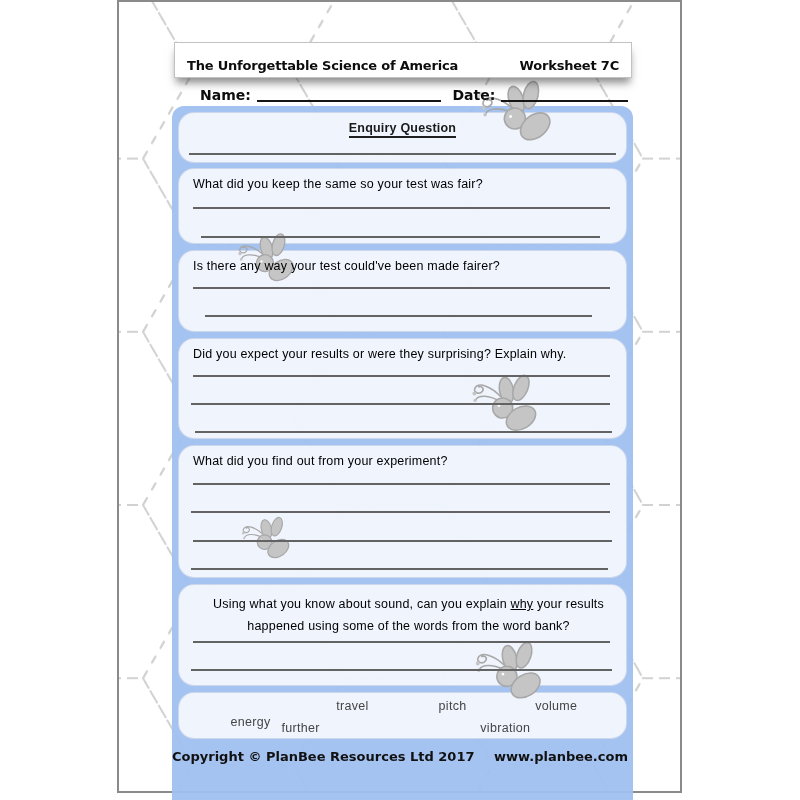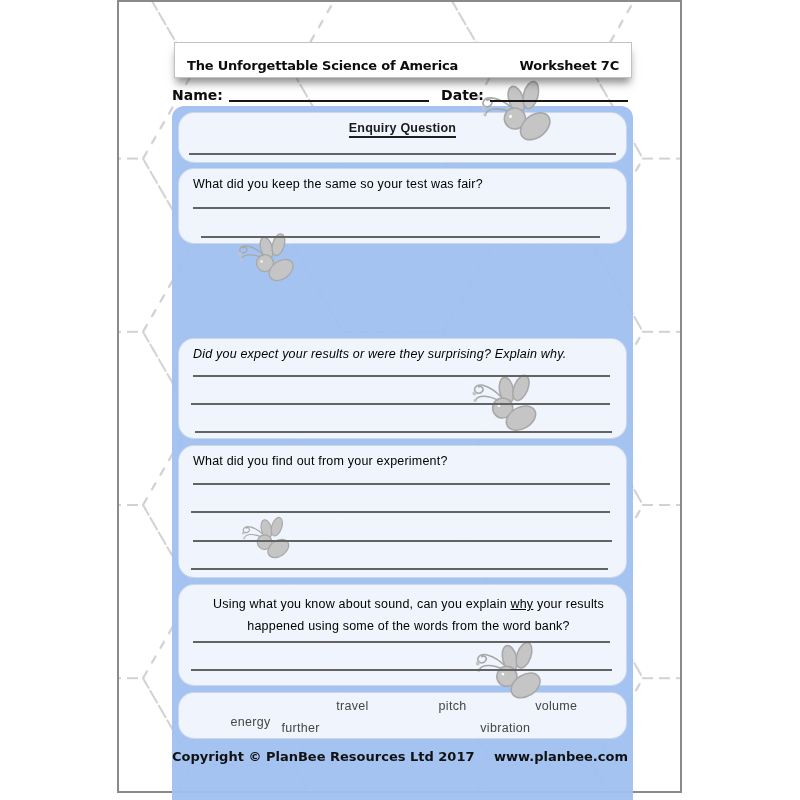--- a/index.html
+++ b/index.html
@@ -10,21 +10,21 @@
   .hex-pattern{position:absolute;left:0;top:0;width:100%;height:100%;pointer-events:none;}
 
   
   .header-box{position:absolute;left:55px;top:40px;width:458px;height:36px;box-sizing:border-box;
       background:#ffffff;border:1px solid #c2c2c2;display:flex;align-items:center;justify-content:space-between;
       padding:0 12px;z-index:4;box-shadow:0 7px 8px -2px rgba(50,50,50,0.55);}
   .header-title,.header-worksheet{font-weight:bold;font-size:13px;color:#0d0d0d;letter-spacing:-0.2px;
       font-family:"DejaVu Sans", sans-serif;margin-top:10px;}
 
   .field-row{position:absolute;left:53px;right:52px;top:82px;height:18px;display:flex;align-items:flex-end;z-index:4;}
-  .field-label{font-weight:bold;font-size:14px;color:#0d0d0d;font-family:"DejaVu Sans", sans-serif;line-height:1;}
+  .field-label{font-weight:bold;font-size:14px;color:#0d0d0d;font-family:"DejaVu Sans", sans-serif;line-height:1;margin-left:28px;}
   .fill-line{border-bottom:2px solid #151515;height:1px;}
   .fill-name{flex:1.45;margin-left:6px;}
   .fill-date{flex:1;margin-left:6px;}
   .date-label{margin-left:12px;}
 
   
   .blue-container{position:absolute;left:53px;top:104px;width:461px;height:793px;
       background:rgba(160,192,240,0.95);border-radius:12px;}
   .wbox{position:absolute;left:6px;right:6px;background:rgba(255,255,255,0.82);
       border:1px solid rgba(200,212,234,0.9);border-radius:16px;box-sizing:border-box;}
@@ -77,22 +77,27 @@
         </div>
         <div class="answer-line" style="top:40px;left:10px;right:10px;"></div>
       </div>
 
       <div class="wbox" style="top:62px;height:76px;">
         <div class="question">What did you keep the same so your test was fair?</div>
         <div class="answer-line" style="top:38px;"></div>
         <div class="answer-line" style="top:67px;left:22px;right:26px;"></div>
       </div>
 
+      <div class="wbox" style="top:144px;height:82px;">
+        <div class="question">Is there any way your test could've been made fairer?</div>
+        <div class="answer-line" style="top:36px;"></div>
+        <div class="answer-line" style="top:64px;left:26px;right:34px;"></div>
+      </div>
 
-      <div class="wbox" style="top:232px;height:101px;font-style:italic;">
+      <div class="wbox" style="top:232px;height:101px;">
         <div class="question">Did you expect your results or were they surprising? Explain why.</div>
         <div class="answer-line" style="top:36px;"></div>
         <div class="answer-line" style="top:64px;left:12px;"></div>
         <div class="answer-line" style="top:92px;left:16px;right:14px;"></div>
       </div>
 
       <div class="wbox" style="top:339px;height:133px;">
         <div class="question">What did you find out from your experiment?</div>
         <div class="answer-line" style="top:37px;"></div>
         <div class="answer-line" style="top:65px;left:12px;"></div>

